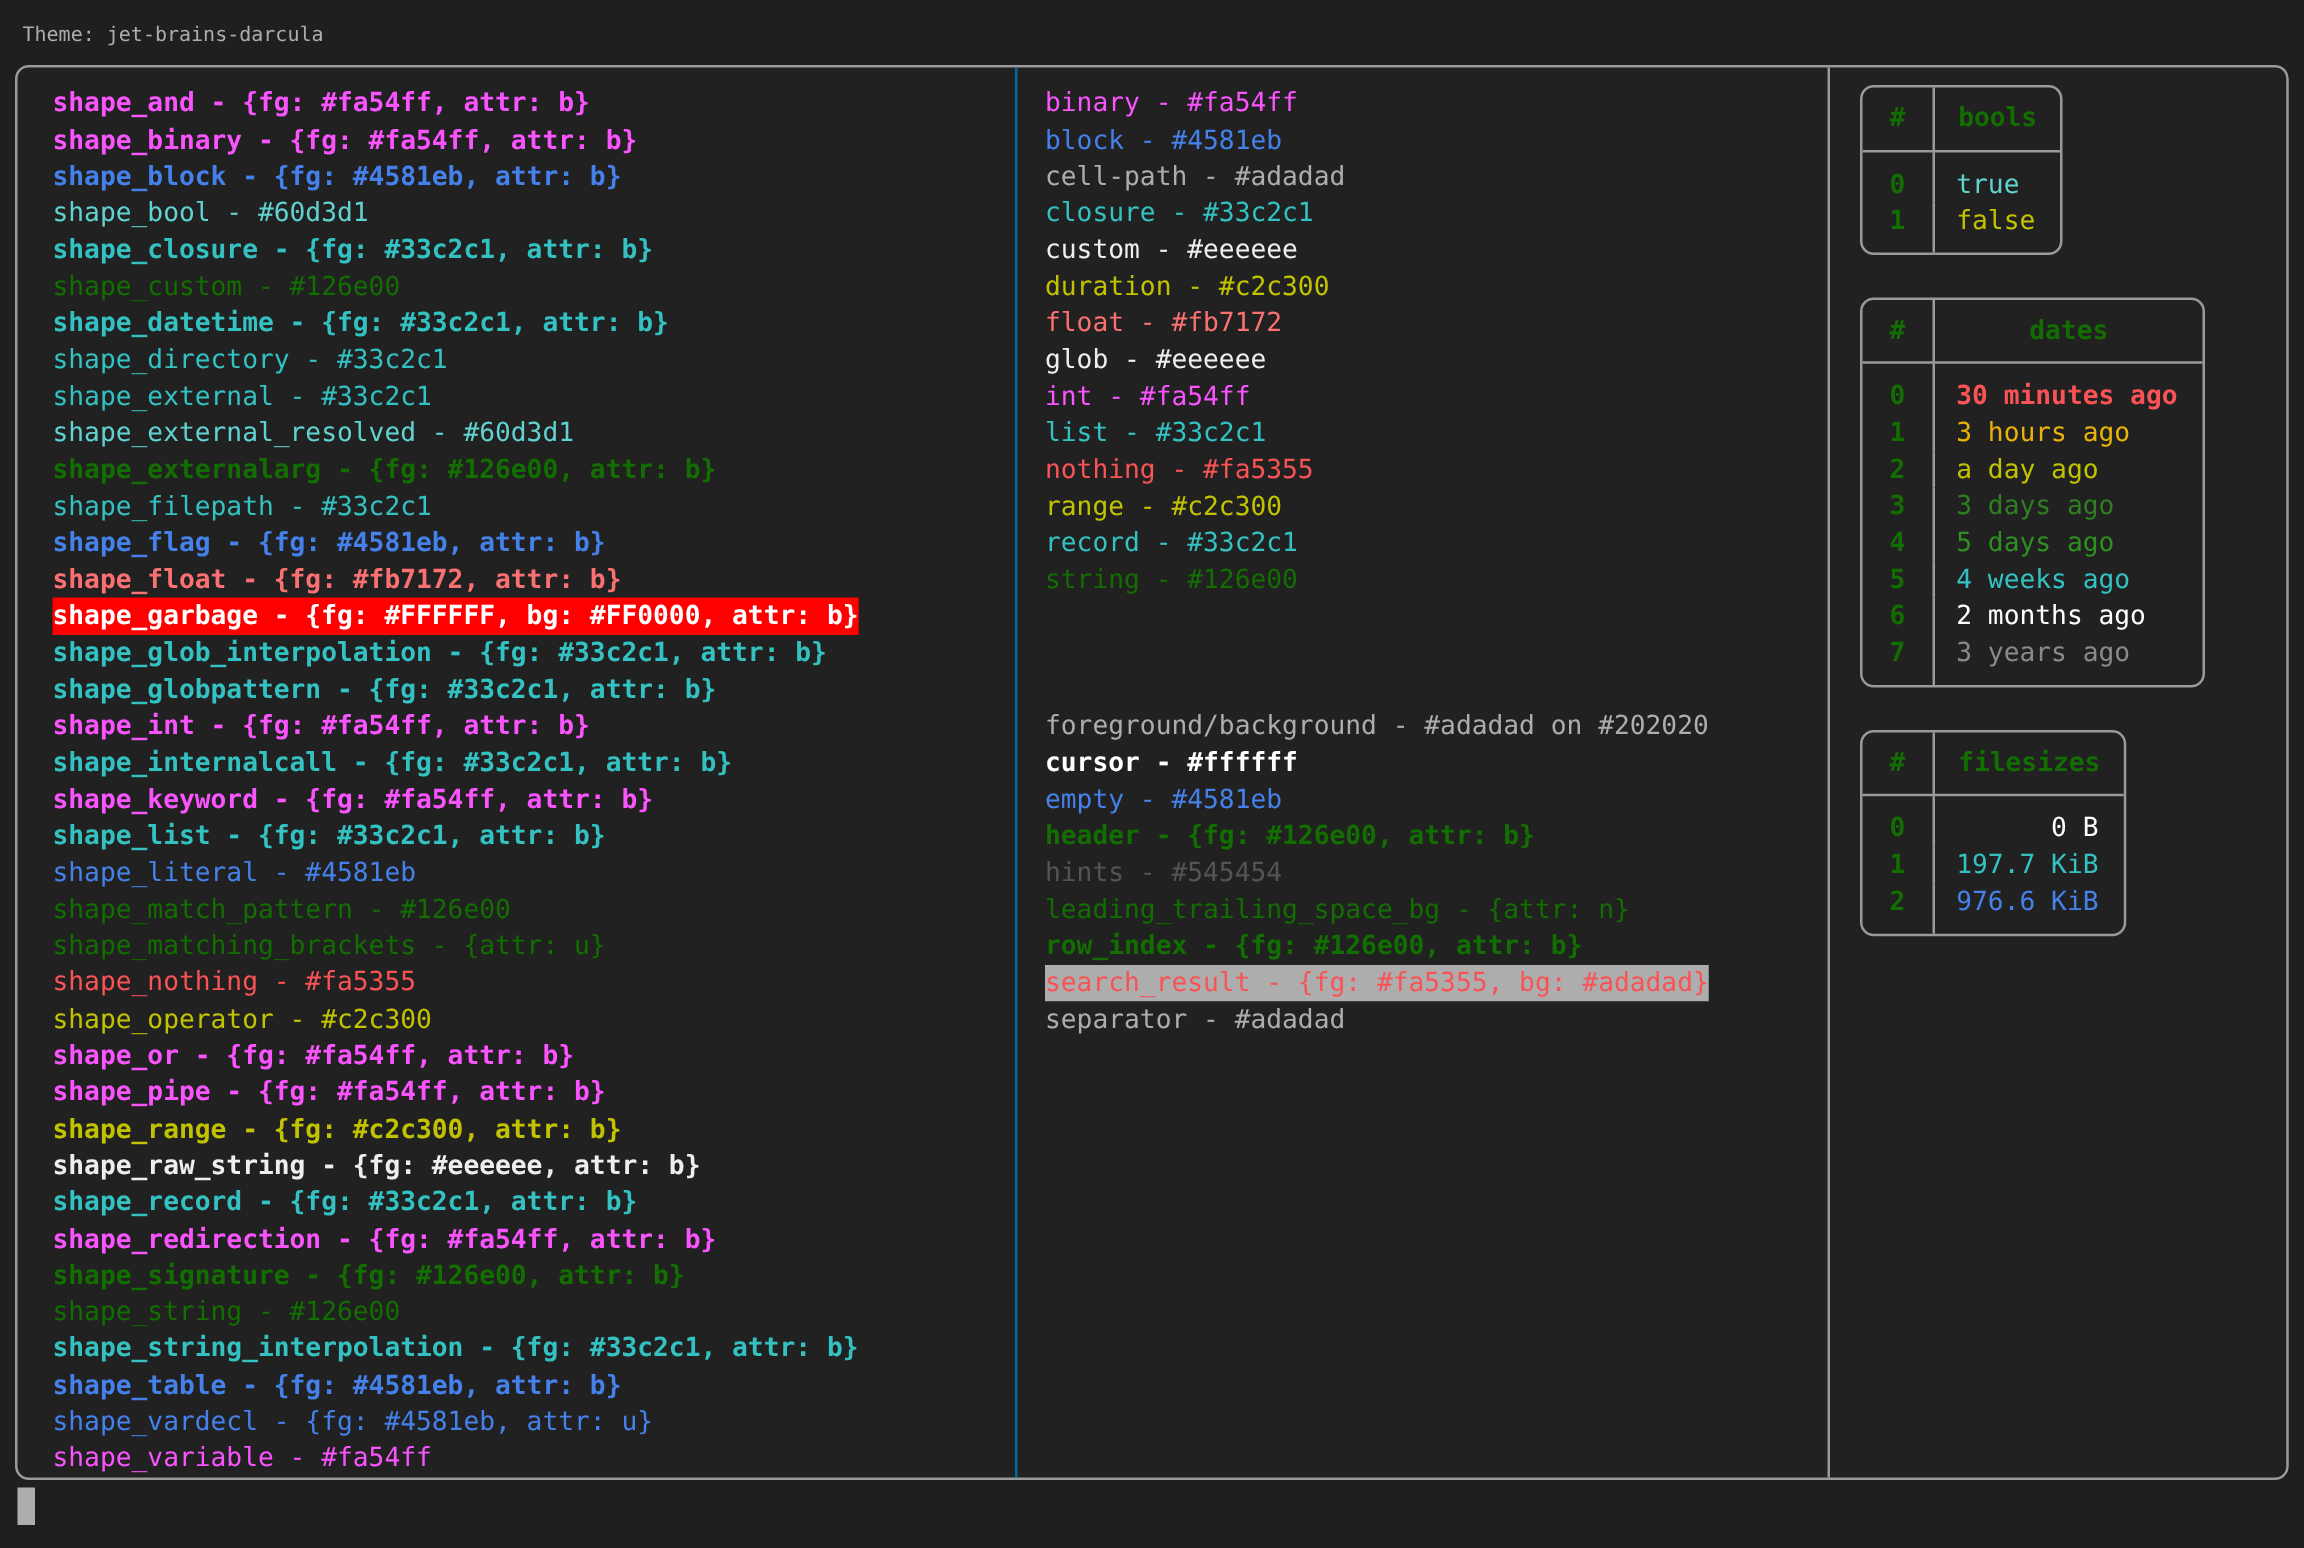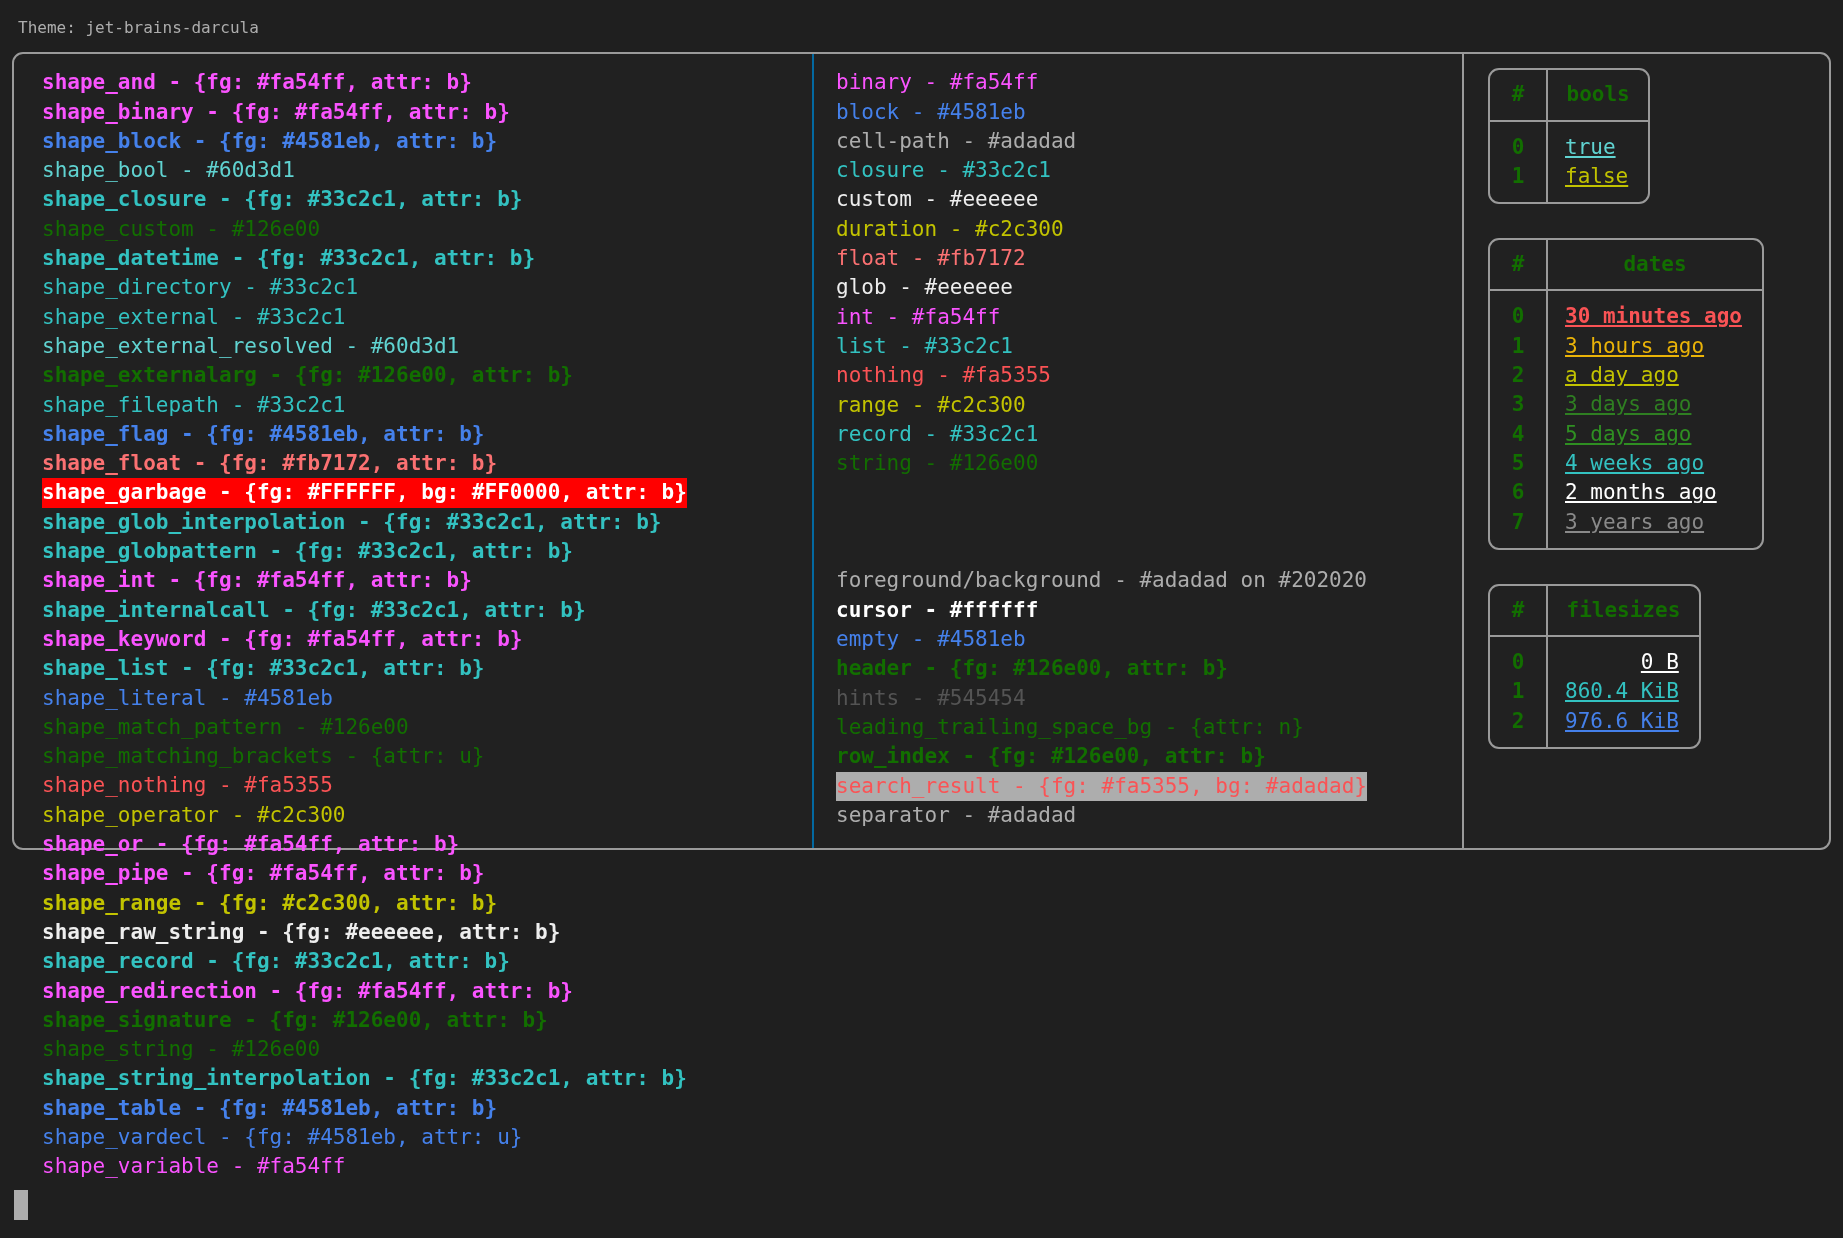--- a/index.html
+++ b/index.html
@@ -27,21 +27,21 @@
     white-space: pre;
   }
 
   
   #outer-table {
     margin: 0 12px 0 12px;
     border: 2px solid #9a9a9a;
     border-radius: 11px;
     display: flex;
     align-items: stretch;
-    height: 798px;
+    height: 1132px;
     box-sizing: border-box;
     background: #212121;
   }
   .outer-cell {
     box-sizing: border-box;
     padding: 14px 0 14px 0;
   }
   .outer-cell.col-shapes { width: 798px; padding-left: 28px; }
   .outer-cell.col-types  { width: 650px; padding-left: 22px; border-left: 2px solid #0369a1; }
   .outer-cell.col-tables { flex: 1 1 auto; padding-left: 24px; border-left: 2px solid #9a9a9a; }
@@ -81,21 +81,21 @@
   .mini-table thead th.idx-col { width: 30px; }
   .mini-table td.idx-col {
     color: #126e00;
     font-weight: bold;
     text-align: center;
     border-right: 2px solid #9a9a9a;
   }
   .mini-table thead th.idx-col { border-right: 2px solid #9a9a9a; }
   .mini-table tbody tr:first-child td { padding-top: 11px; }
   .mini-table tbody tr:last-child  td { padding-bottom: 11px; }
-  .mini-table td.val-col { text-align: left; padding-left: 17px; padding-right: 20px; text-decoration: underline; }
+  .mini-table td.val-col { text-align: left; padding-left: 17px; padding-right: 20px; }
   .mini-table td.val-col.right { text-align: right; }
 
   
   #terminal-cursor {
     position: absolute;
     left: 14px;
     top: 1190px;
     width: 14px;
     height: 30px;
     background: #adadad;
@@ -187,21 +187,21 @@
               <th class="val-col">filesizes</th>
             </tr>
           </thead>
           <tbody>
             <tr>
               <td class="idx-col">0</td>
               <td class="val-col right" style="color: #ffffff;">0 B</td>
             </tr>
             <tr>
               <td class="idx-col">1</td>
-              <td class="val-col right" style="color: rgb(51, 194, 193);">860.4 KiB</td>
+              <td class="val-col right" style="color: rgb(51, 194, 193);">197.7 KiB</td>
             </tr>
             <tr>
               <td class="idx-col">2</td>
               <td class="val-col right" style="color: rgb(69, 129, 235);">976.6 KiB</td>
             </tr>
           </tbody>
         </table>
       </div>
   </div>
 

